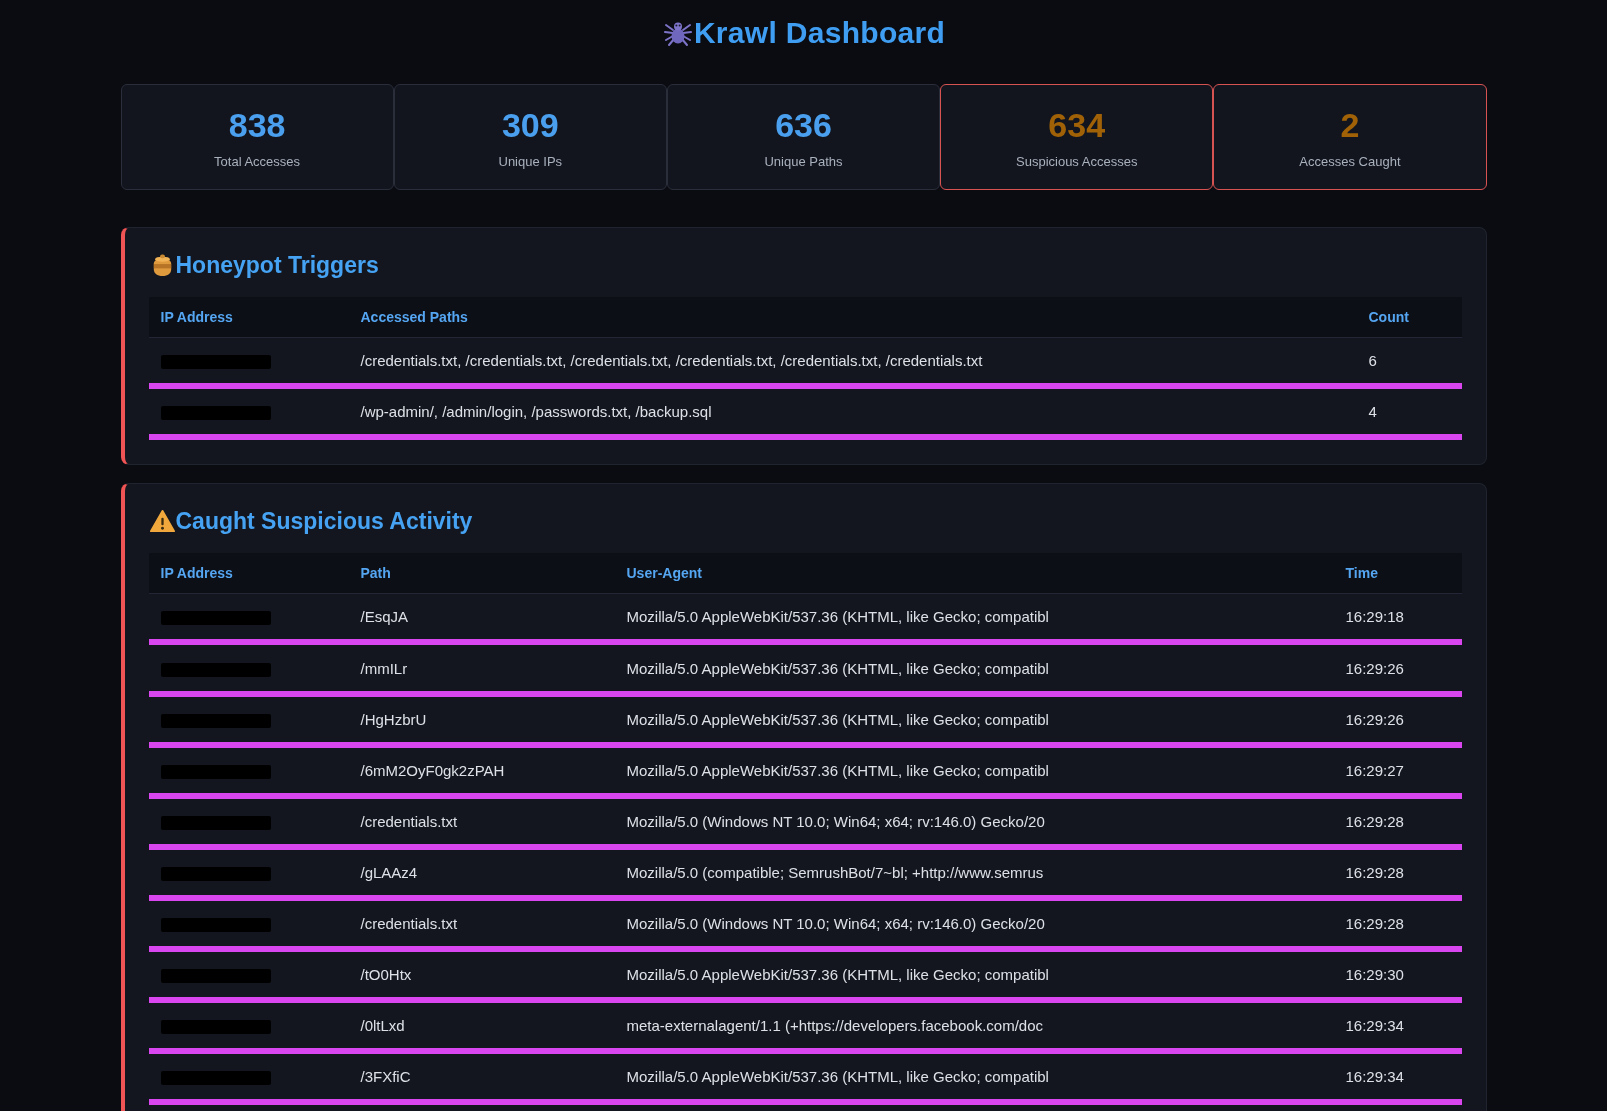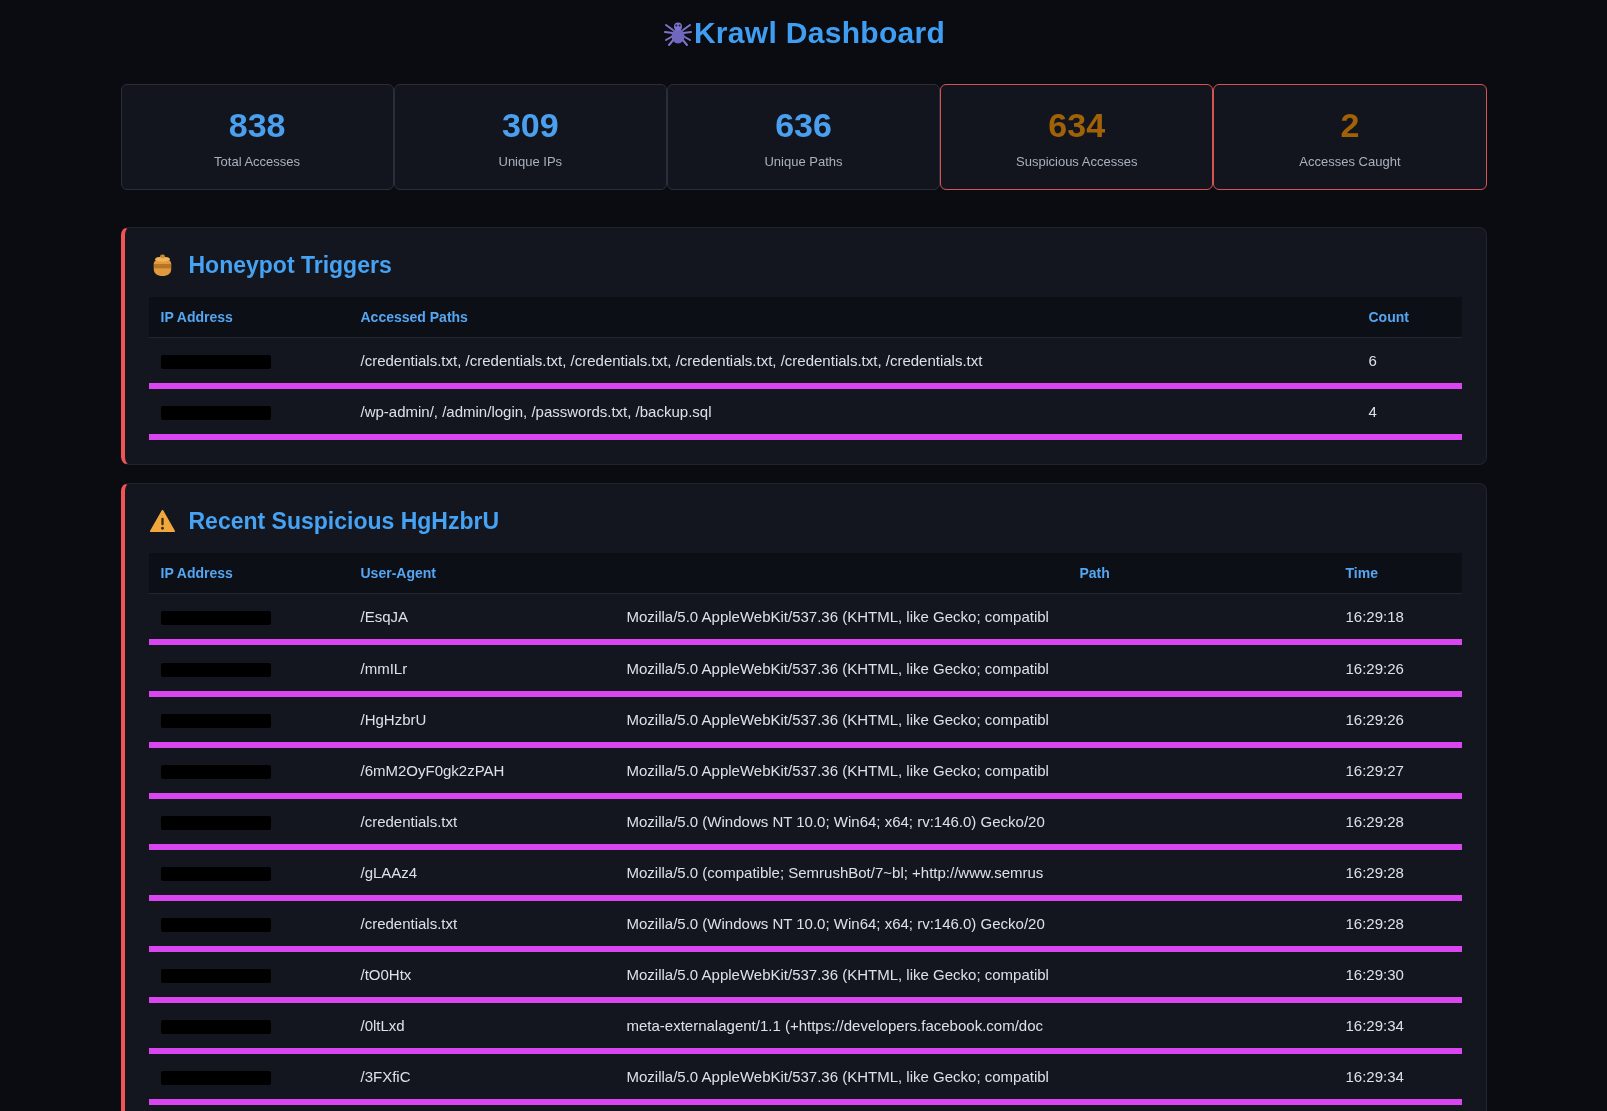--- a/index.html
+++ b/index.html
@@ -64,21 +64,20 @@
     background: #13161e;
     border: 1px solid #20242e;
     border-left: 4px solid #f05454;
     border-radius: 8px;
     padding: 24px;
     margin-bottom: 18px;
   }
   .panel-title {
     display: flex;
     align-items: flex-start;
-    gap: 13px;
     margin-bottom: 18px;
   }
   .panel-title h2 {
     font-size: 23px;
     font-weight: 700;
     color: #46a2f3;
   }
   
   .table { width: 100%; }
   .trow {
@@ -203,27 +202,27 @@
 
   <div class="panel">
     <div class="panel-title">
       <span class="icon-wrap">
         <svg width="27" height="27" viewBox="0 0 28 28">
           <path d="M14 3 L26 24 L2 24 Z" fill="#f0a73c" stroke="#f0a73c" stroke-width="2" stroke-linejoin="round"></path>
           <rect x="12.8" y="10" width="2.4" height="8" rx="1.2" fill="#3a2b10"></rect>
           <circle cx="14" cy="21" r="1.5" fill="#3a2b10"></circle>
         </svg>
       </span>
-      <h2>Recent Suspicious HgHzbrU</h2>
+      <h2>Caught Suspicious Activity</h2>
     </div>
     <div class="table">
       <div class="trow thead">
         <div class="cell sa-ip">IP Address</div>
+        <div class="cell sa-path">Path</div>
         <div class="cell sa-ua">User-Agent</div>
-        <div class="cell sa-path">Path</div>
         <div class="cell sa-time">Time</div>
       </div>
 
       <div class="trow">
         <div class="cell sa-ip"><span class="redact"></span></div>
         <div class="cell sa-path">/EsqJA</div>
         <div class="cell sa-ua">Mozilla/5.0 AppleWebKit/537.36 (KHTML, like Gecko; compatibl</div>
         <div class="cell sa-time">16:29:18</div>
       </div>
       <div class="trow">

